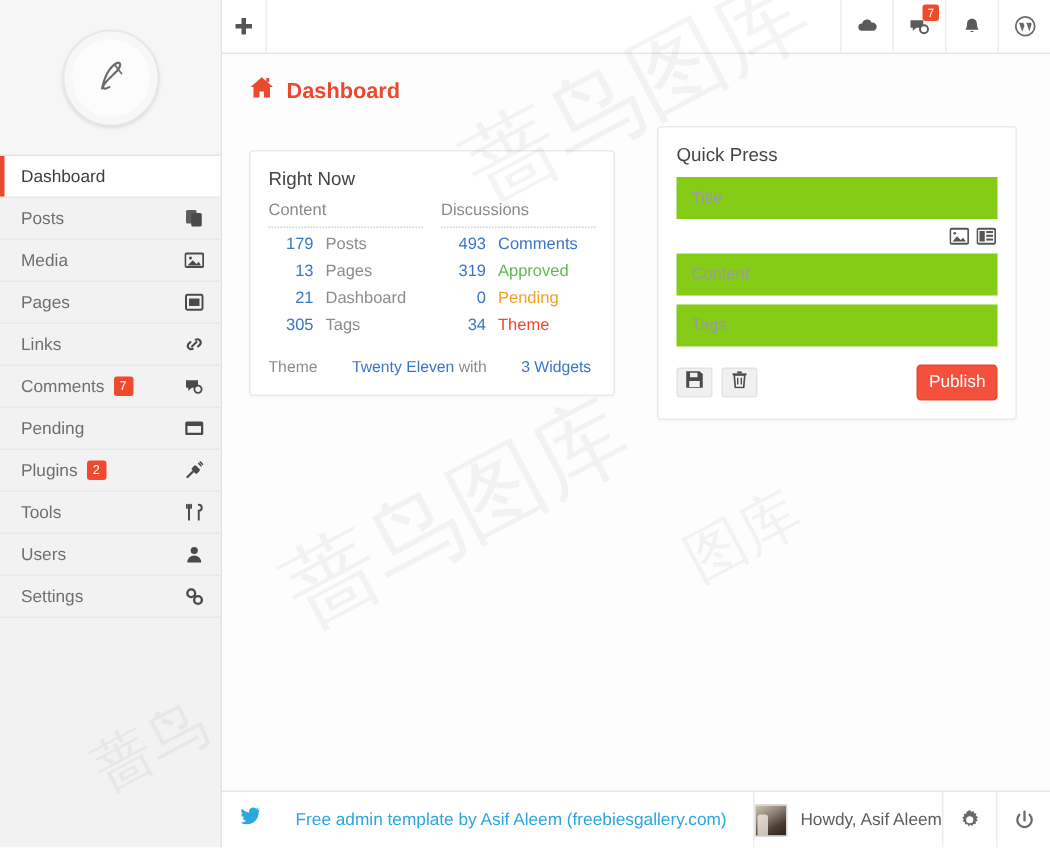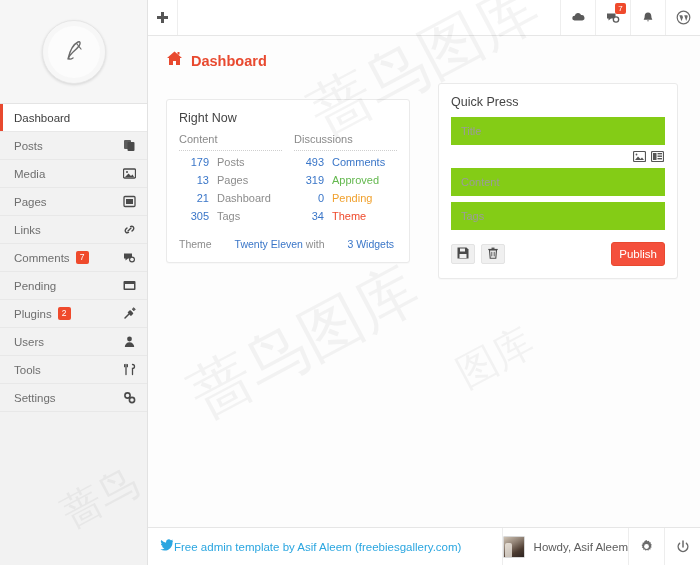--- a/index.html
+++ b/index.html
@@ -163,21 +163,21 @@
   }
 
   
   .footer {
     margin-top: auto;
     height: 38px;
     display: flex; align-items: stretch;
     background: #ffffff; border-top: 1px solid #e6e6e6;
   }
   .footer-left {
-    flex: 1 1 auto; display: flex; align-items: center; gap: 0;
+    flex: 1 1 auto; display: flex; align-items: center; gap: 23px;
     padding-left: 12px;
   }
   .footer-link { color: #2ba6e0; font-size: 11.5px; text-decoration: none; }
   .footer-user {
     display: flex; align-items: center; gap: 9px;
     padding: 0 0; border-left: 1px solid #ededed;
   }
   .avatar {
     width: 22px; height: 22px; border-radius: 1px;
     background: linear-gradient(150deg,#cfc3b4 0%,#8e7f72 38%,#4c3b30 70%,#2c2320 100%);
@@ -313,38 +313,38 @@
         <span class="micon">
           <svg width="13" height="13" viewBox="0 0 13 13">
               <path d="M2 11 L5.5 7.5" stroke="#4a4a4a" stroke-width="1.5" stroke-linecap="round"></path>
               <rect x="5" y="4" width="5" height="4" rx="1" transform="rotate(45 7.5 6)" fill="#4a4a4a"></rect>
               <path d="M9.5 2 L11 3.5 M10.5 1 L12 2.5" stroke="#4a4a4a" stroke-width="1.1" stroke-linecap="round"></path>
             </svg>
         </span>
       </div>
 
       <div class="menu-item">
-        <span class="mlabel">Users</span>
-        <span class="spacer"></span>
-        <span class="micon">
-          <svg width="13" height="13" viewBox="0 0 13 13">
-              <circle cx="6.5" cy="4" r="2.4" fill="#4a4a4a"></circle>
-              <path d="M1.8 12 a4.7 4.7 0 0 1 9.4 0 z" fill="#4a4a4a"></path>
-            </svg>
-        </span>
-      </div>
-
-      <div class="menu-item">
         <span class="mlabel">Tools</span>
         <span class="spacer"></span>
         <span class="micon">
           <svg width="13" height="13" viewBox="0 0 13 13">
               <path d="M3 1.5 v3.5 M3 1.5 v3.5 M3 5 v6.5" stroke="#4a4a4a" stroke-width="1.3" stroke-linecap="round"></path>
               <path d="M1.6 1.5 v2.2 M4.4 1.5 v2.2" stroke="#4a4a4a" stroke-width="1.2" stroke-linecap="round"></path>
               <path d="M9.5 1.5 a2 2 0 0 1 0 4 v6" stroke="#4a4a4a" stroke-width="1.3" stroke-linecap="round" fill="none"></path>
+            </svg>
+        </span>
+      </div>
+
+      <div class="menu-item">
+        <span class="mlabel">Users</span>
+        <span class="spacer"></span>
+        <span class="micon">
+          <svg width="13" height="13" viewBox="0 0 13 13">
+              <circle cx="6.5" cy="4" r="2.4" fill="#4a4a4a"></circle>
+              <path d="M1.8 12 a4.7 4.7 0 0 1 9.4 0 z" fill="#4a4a4a"></path>
             </svg>
         </span>
       </div>
 
       <div class="menu-item">
         <span class="mlabel">Settings</span>
         <span class="spacer"></span>
         <span class="micon">
           <svg width="13" height="13" viewBox="0 0 13 13">
               <circle cx="4.5" cy="4.5" r="2.6" fill="none" stroke="#4a4a4a" stroke-width="1.6"></circle>

